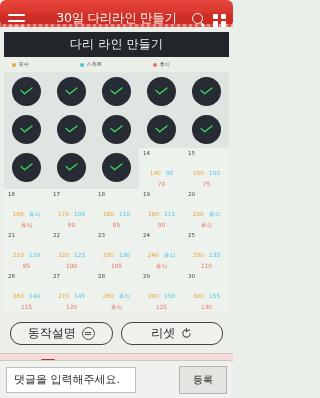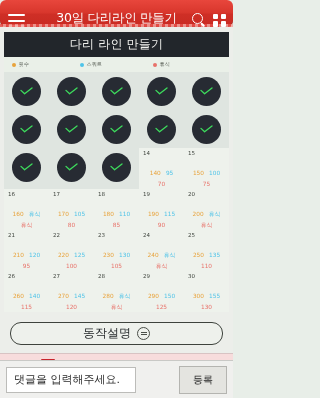--- a/index.html
+++ b/index.html
@@ -345,20 +345,29 @@
             <span class="vals"><span class="v o">300</span>&nbsp;<span class="v b">155</span><span class="v2">130</span></span>
           </div>
         </div>
 
     </div>
 
     <div class="actions">
       <div class="abtn">
         <span>동작설명</span>
         <span class="ic-list"></span>
+      </div>
+      <div class="abtn">
+        <span>리셋</span>
+        <span class="ic-reset">
+          <svg viewBox="0 0 12 12" width="11" height="11">
+            <path d="M10 6 A4 4 0 1 1 6 2" fill="none" stroke="#4a4f48" stroke-width="1.2" stroke-linecap="round"></path>
+            <path d="M6 0 L6 4 L9.4 2" fill="none" stroke="#4a4f48" stroke-width="1.2" stroke-linejoin="round" stroke-linecap="round"></path>
+          </svg>
+        </span>
       </div>
     </div>
 
     <div class="ad">
       <div class="ad-inner">
         <span class="ad-txt">지금바로 × 스파키</span>
         <span class="ad-sh" style="width:14px;height:11px"></span>
         <span class="ad-sh" style="width:9px;height:8px"></span>
         <span class="ad-sh" style="width:4px;height:6px"></span>
         <span class="ad-sh" style="width:4px;height:7px"></span>

